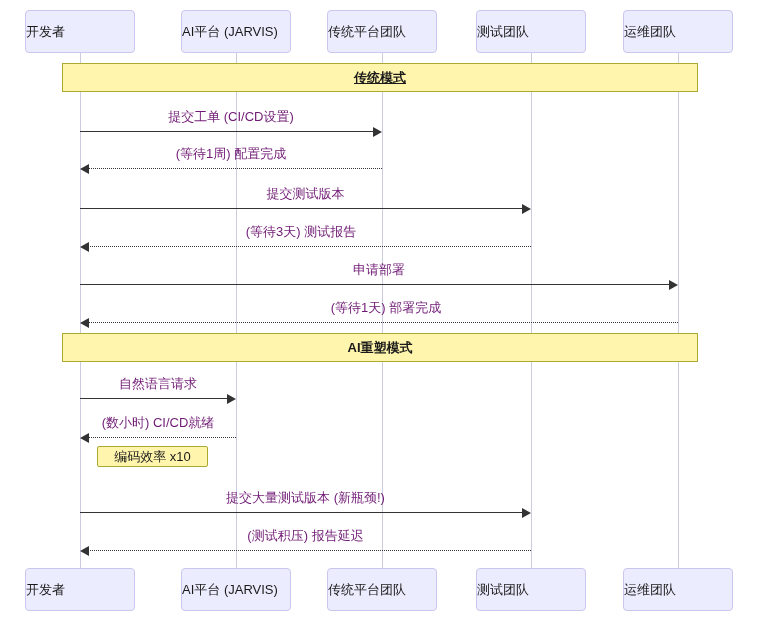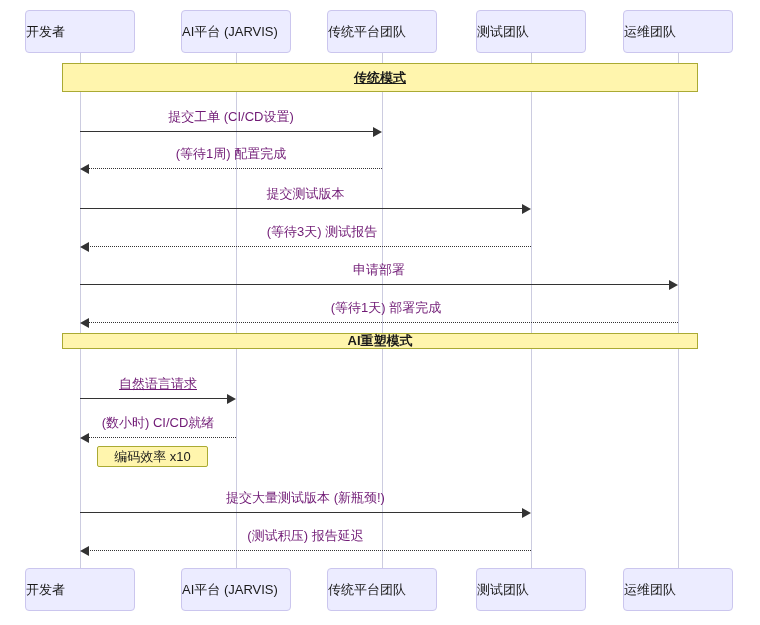--- a/index.html
+++ b/index.html
@@ -75,42 +75,42 @@
 
 <div class="stage" style="background: rgb(255, 255, 255);">
     <div class="lifeline" style="left: 80px; top: 53px; height: 515px; background: rgb(204, 204, 224);"></div>
     <div class="lifeline" style="left: 236px; top: 53px; height: 515px; background: rgb(204, 204, 224);"></div>
     <div class="lifeline" style="left: 382px; top: 53px; height: 515px; background: rgb(204, 204, 224);"></div>
     <div class="lifeline" style="left: 531px; top: 53px; height: 515px; background: rgb(204, 204, 224);"></div>
     <div class="lifeline" style="left: 678px; top: 53px; height: 515px; background: rgb(204, 204, 224);"></div>
     <div class="band" style="left: 62px; top: 63px; width: 636px; height: 29px; background: rgb(255, 245, 173); border-color: rgb(170, 170, 51); text-decoration: underline;">
       <span>传统模式</span>
     </div>
-    <div class="band" style="left: 62px; top: 333px; width: 636px; height: 16px; background: rgb(255, 245, 173); border-color: rgb(170, 170, 51);">
+    <div class="band" style="left: 62px; top: 333px; width: 636px; height: 29px; background: rgb(255, 245, 173); border-color: rgb(170, 170, 51);">
       <span>AI重塑模式</span>
     </div>
     <div class="msg-label" style="left: 231px; top: 108px;">提交工单 (CI/CD设置)</div>
     <div class="msg-line solid" style="left: 80px; top: 131px; width: 294px; margin-left: 0px;"></div>
     <div class="arrowhead right" style="left: 373px; top: 127px;"></div>
     <div class="msg-label" style="left: 231px; top: 145px;">(等待1周) 配置完成</div>
     <div class="msg-line dashed" style="left: 80px; top: 168px; width: 294px; margin-left: 8px;"></div>
     <div class="arrowhead left" style="left: 80px; top: 164px;"></div>
     <div class="msg-label" style="left: 305.5px; top: 185px;">提交测试版本</div>
     <div class="msg-line solid" style="left: 80px; top: 208px; width: 443px; margin-left: 0px;"></div>
     <div class="arrowhead right" style="left: 522px; top: 204px;"></div>
-    <div class="msg-label" style="left: 322px; top: 223px;">(等待3天) 测试报告</div>
+    <div class="msg-label" style="left: 301px; top: 223px;">(等待3天) 测试报告</div>
     <div class="msg-line dashed" style="left: 80px; top: 246px; width: 443px; margin-left: 8px;"></div>
     <div class="arrowhead left" style="left: 80px; top: 242px;"></div>
     <div class="msg-label" style="left: 379px; top: 261px;">申请部署</div>
     <div class="msg-line solid" style="left: 80px; top: 284px; width: 590px; margin-left: 0px;"></div>
     <div class="arrowhead right" style="left: 669px; top: 280px;"></div>
     <div class="msg-label" style="left: 379px; top: 299px; margin-left: 7px;">(等待1天) 部署完成</div>
     <div class="msg-line dashed" style="left: 80px; top: 322px; width: 590px; margin-left: 8px;"></div>
     <div class="arrowhead left" style="left: 80px; top: 318px;"></div>
-    <div class="msg-label" style="left: 158px; top: 375px; text-decoration: underline;">自然语言请求</div>
+    <div class="msg-label" style="left: 158px; top: 375px;">自然语言请求</div>
     <div class="msg-line solid" style="left: 80px; top: 398px; width: 148px; margin-left: 0px;"></div>
     <div class="arrowhead right" style="left: 227px; top: 394px;"></div>
     <div class="msg-label" style="left: 158px; top: 414px;">(数小时) CI/CD就绪</div>
     <div class="msg-line dashed" style="left: 80px; top: 437px; width: 148px; margin-left: 8px;"></div>
     <div class="arrowhead left" style="left: 80px; top: 433px;"></div>
     <div class="msg-label" style="left: 305.5px; top: 489px;">提交大量测试版本 (新瓶颈!)</div>
     <div class="msg-line solid" style="left: 80px; top: 512px; width: 443px; margin-left: 0px;"></div>
     <div class="arrowhead right" style="left: 522px; top: 508px;"></div>
     <div class="msg-label" style="left: 305.5px; top: 527px;">(测试积压) 报告延迟</div>
     <div class="msg-line dashed" style="left: 80px; top: 550px; width: 443px; margin-left: 8px;"></div>

